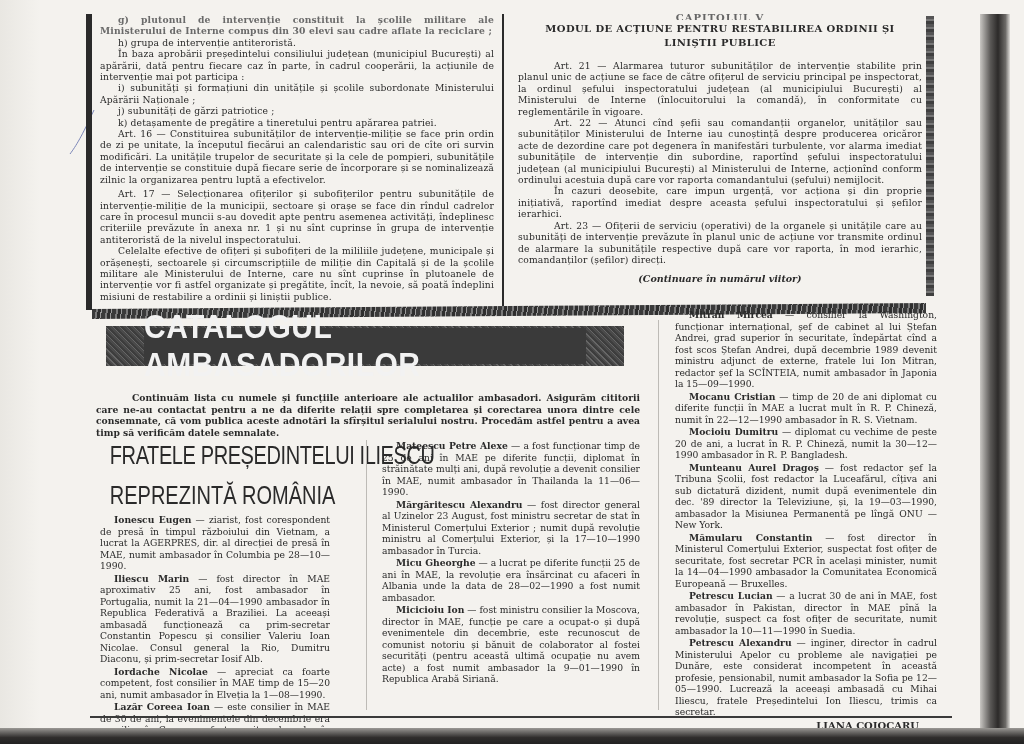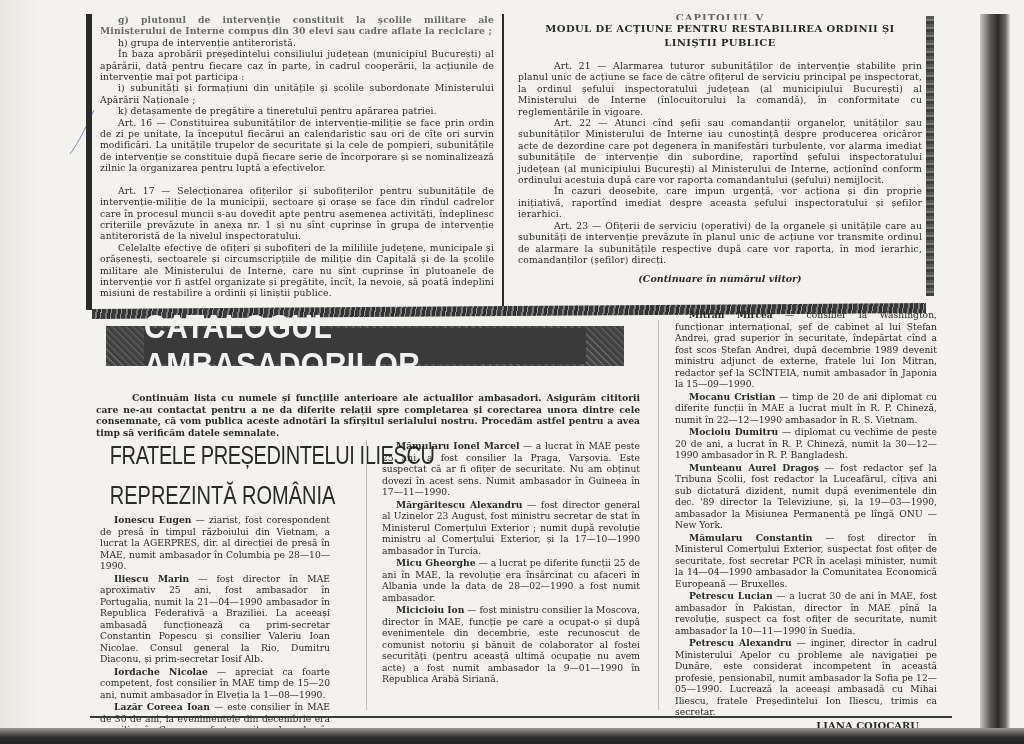--- a/index.html
+++ b/index.html
@@ -125,23 +125,24 @@
 <svg class="pen-mark" viewBox="0 0 28 50">
   <path d="M2 48 C 8 40, 14 30, 26 4" stroke="#7b86b8" stroke-width="1" fill="none"></path>
 </svg>
 
 <div class="top-left">
   <div class="body-text">
     <p class="first faded" style="font-weight:bold">g) plutonul de intervenție constituit la școlile militare ale Ministerului de Interne compus din 30 elevi sau cadre aflate la reciclare ;</p>
     <p>h) grupa de intervenție antiteroristă.</p>
     <p>În baza aprobării președintelui consiliului județean (municipiul București) al apărării, dată pentru fiecare caz în parte, în cadrul cooperării, la acțiunile de intervenție mai pot participa :</p>
     <p>i) subunități și formațiuni din unitățile și școlile subordonate Ministerului Apărării Naționale ;</p>
+    <p>j) subunități de gărzi patriotice ;</p>
     <p>k) detașamente de pregătire a tineretului pentru apărarea patriei.</p>
     <p>Art. 16 — Constituirea subunităților de intervenție-miliție se face prin ordin de zi pe unitate, la începutul fiecărui an calendaristic sau ori de cîte ori survin modificări. La unitățile trupelor de securitate și la cele de pompieri, subunitățile de intervenție se constituie după fiecare serie de încorporare și se nominalizează zilnic la organizarea pentru luptă a efectivelor.</p>
-    <p style="margin-top:11px">Art. 17 — Selecționarea ofițerilor și subofițerilor pentru subunitățile de intervenție-miliție de la municipii, sectoare și orașe se face din rîndul cadrelor care în procesul muncii s-au dovedit apte pentru asemenea activități, îndeplinesc criteriile prevăzute în anexa nr. 1 și nu sînt cuprinse în grupa de intervenție antiteroristă de la nivelul inspectoratului.</p>
+    <p style="margin-top:3px">Art. 17 — Selecționarea ofițerilor și subofițerilor pentru subunitățile de intervenție-miliție de la municipii, sectoare și orașe se face din rîndul cadrelor care în procesul muncii s-au dovedit apte pentru asemenea activități, îndeplinesc criteriile prevăzute în anexa nr. 1 și nu sînt cuprinse în grupa de intervenție antiteroristă de la nivelul inspectoratului.</p>
     <p>Celelalte efective de ofițeri și subofițeri de la mililiile județene, municipale și orășenești, sectoarele și circumscripțiile de miliție din Capitală și de la școlile militare ale Ministerului de Interne, care nu sînt cuprinse în plutoanele de intervenție vor fi astfel organizate și pregătite, încît, la nevoie, să poată îndeplini misiuni de restabilire a ordinii și liniștii publice.</p>
   </div>
 </div>
 
 <div class="top-right">
   <div class="chapter-kicker">CAPITOLUL V</div>
   <div class="chapter-title">MODUL DE ACȚIUNE PENTRU RESTABILIREA ORDINII ȘI LINIȘTII PUBLICE</div>
   <div class="body-text">
     <p style="text-indent:36px">Art. 21 — Alarmarea tuturor subunităților de intervenție stabilite prin planul unic de acțiune se face de către ofițerul de serviciu principal pe inspectorat, la ordinul șefului inspectoratului județean (al municipiului București) al Ministerului de Interne (înlocuitorului la comandă), în conformitate cu reglementările în vigoare.</p>
     <p style="text-indent:36px">Art. 22 — Atunci cînd șefii sau comandanții organelor, unităților sau subunităților Ministerului de Interne iau cunoștință despre producerea oricăror acte de dezordine care pot degenera în manifestări turbulente, vor alarma imediat subunitățile de intervenție din subordine, raportînd șefului inspectoratului județean (al municipiului București) al Ministerului de Interne, acționînd conform ordinului acestuia după care vor raporta comandantului (șefului) nemijlocit.</p>
@@ -170,21 +171,21 @@
 </div>
 
 <div class="col col1">
   <p><span class="name">Ionescu Eugen</span><span> — ziarist, fost corespondent de presă în timpul războiului din Vietnam, a lucrat la AGERPRES, dir. al direcției de presă în MAE, numit ambasador în Columbia pe 28—10—1990.</span></p>
   <p><span class="name">Iliescu Marin</span><span> — fost director în MAE aproximativ 25 ani, fost ambasador în Portugalia, numit la 21—04—1990 ambasador în Republica Federativă a Braziliei. La aceeași ambasadă funcționează ca prim-secretar Constantin Popescu și consilier Valeriu Ioan Nicolae. Consul general la Rio, Dumitru Diaconu, și prim-secretar Iosif Alb.</span></p>
   <p><span class="name">Iordache Nicolae</span><span> — apreciat ca foarte competent, fost consilier în MAE timp de 15—20 ani, numit ambasador în Elveția la 1—08—1990.</span></p>
   <p><span class="name">Lazăr Coreea Ioan</span><span> — este consilier în MAE de 30 de ani, la evenimentele din decembrie era consilier în Coreea, a fost numit ambasador în R.P.D. Coreeană la 20—08—1990.</span></p>
 </div>
 
 <div class="col col2">
-  <p><span class="name">Mămularu Ionel Marcel</span><span> — a lucrat în MAE peste 25 ani, a fost consilier la Praga, Varșovia. Este suspectat că ar fi ofițer de securitate. Nu am obținut dovezi în acest sens. Numit ambasador în Guineea în 17—11—1990.</span></p>
+  <p><span class="name">Mateescu Petre Alexe</span><span> — a fost funcționar timp de 25 de ani în MAE pe diferite funcții, diplomat în străinătate mulți ani, după revoluție a devenit consilier în MAE, numit ambasador în Thailanda la 11—06—1990.</span></p>
   <p><span class="name">Mărgăritescu Alexandru</span><span> — fost director general al Uzinelor 23 August, fost ministru secretar de stat în Ministerul Comerțului Exterior ; numit după revoluție ministru al Comerțului Exterior, și la 17—10—1990 ambasador în Turcia.</span></p>
   <p><span class="name">Micu Gheorghe</span><span> — a lucrat pe diferite funcții 25 de ani în MAE, la revoluție era însărcinat cu afaceri în Albania unde la data de 28—02—1990 a fost numit ambasador.</span></p>
   <p><span class="name">Micicioiu Ion</span><span> — fost ministru consilier la Moscova, director în MAE, funcție pe care a ocupat-o și după evenimentele din decembrie, este recunoscut de comunist notoriu și bănuit de colaborator al fostei securități (pentru această ultimă ocupație nu avem acte) a fost numit ambasador la 9—01—1990 în Republica Arabă Siriană.</span></p>
 </div>
 
 <div class="col col3">
   <p><span class="name">Mitran Mircea</span><span> — consilier la Washington, funcționar internațional, șef de cabinet al lui Ștefan Andrei, grad superior în securitate, îndepărtat cînd a fost scos Ștefan Andrei, după decembrie 1989 devenit ministru adjunct de externe, fratele lui Ion Mitran, redactor șef la SCÎNTEIA, numit ambasador în Japonia la 15—09—1990.</span></p>
   <p><span class="name">Mocanu Cristian</span><span> — timp de 20 de ani diplomat cu diferite funcții în MAE a lucrat mult în R. P. Chineză, numit în 22—12—1990 ambasador în R. S. Vietnam.</span></p>
   <p><span class="name">Mocioiu Dumitru</span><span> — diplomat cu vechime de peste 20 de ani, a lucrat în R. P. Chineză, numit la 30—12—1990 ambasador în R. P. Bangladesh.</span></p>
   <p><span class="name">Munteanu Aurel Dragoș</span><span> — fost redactor șef la Tribuna Școlii, fost redactor la Luceafărul, cîțiva ani sub dictatură dizident, numit după evenimentele din dec. '89 director la Televiziune, și, la 19—03—1990, ambasador la Misiunea Permanentă pe lîngă ONU — New York.</span></p>

